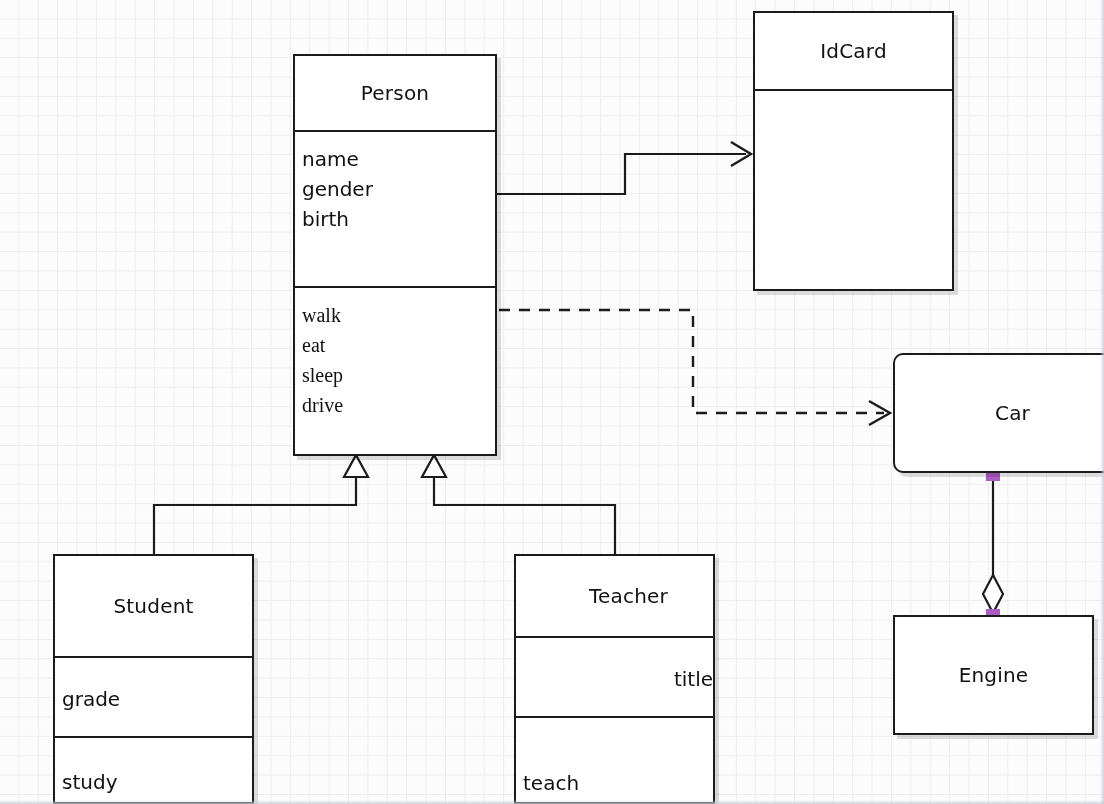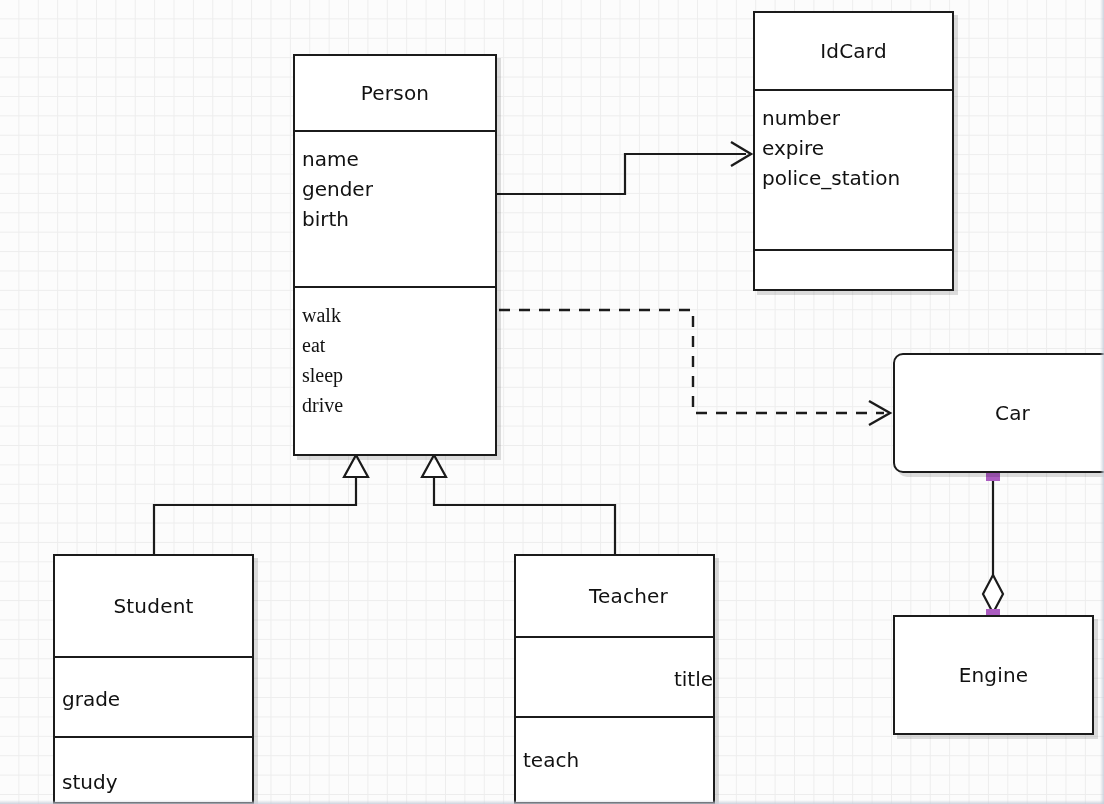--- a/index.html
+++ b/index.html
@@ -177,25 +177,20 @@
       <span class="member">eat</span>
       <span class="member">sleep</span>
       <span class="member">drive</span>
     </div>
   </div>
 
   <div class="uml-class" style="left:753px; top:11px; width:201px; height:280px;">
     <div class="compartment cls-title" style="height:76px;">
       <span>IdCard</span>
     </div>
-    <div class="compartment cls-body" style="height:160px;">
-      <span class="member">number</span>
-      <span class="member">expire</span>
-      <span class="member">police_station</span>
-    </div>
     <div class="compartment cls-body empty" style="height:40px;"></div>
   </div>
 
   <div class="uml-class" style="left:53px; top:554px; width:201px; height:250px;">
     <div class="compartment cls-title" style="height:100px;">
       <span>Student</span>
     </div>
     <div class="compartment cls-body single" style="height:80px;">
       <span class="member">grade</span>
     </div>
@@ -204,21 +199,21 @@
     </div>
   </div>
 
   <div class="uml-class" style="left:514px; top:554px; width:201px; height:250px;">
     <div class="compartment cls-title" style="height:80px;margin-left:28px;">
       <span>Teacher</span>
     </div>
     <div class="compartment cls-body single" style="height:80px;justify-content:flex-end;">
       <span class="member">title</span>
     </div>
-    <div class="compartment cls-body single" style="height:82px;">
+    <div class="compartment cls-body single" style="height:82px;align-items:flex-end;">
       <span class="member">teach</span>
     </div>
   </div>
 
   <div class="uml-class" style="left:893px; top:353px; width:239px; height:120px;border-radius:10px;">
     <div class="compartment cls-title" style="height:116px;">
       <span>Car</span>
     </div>
   </div>
 

